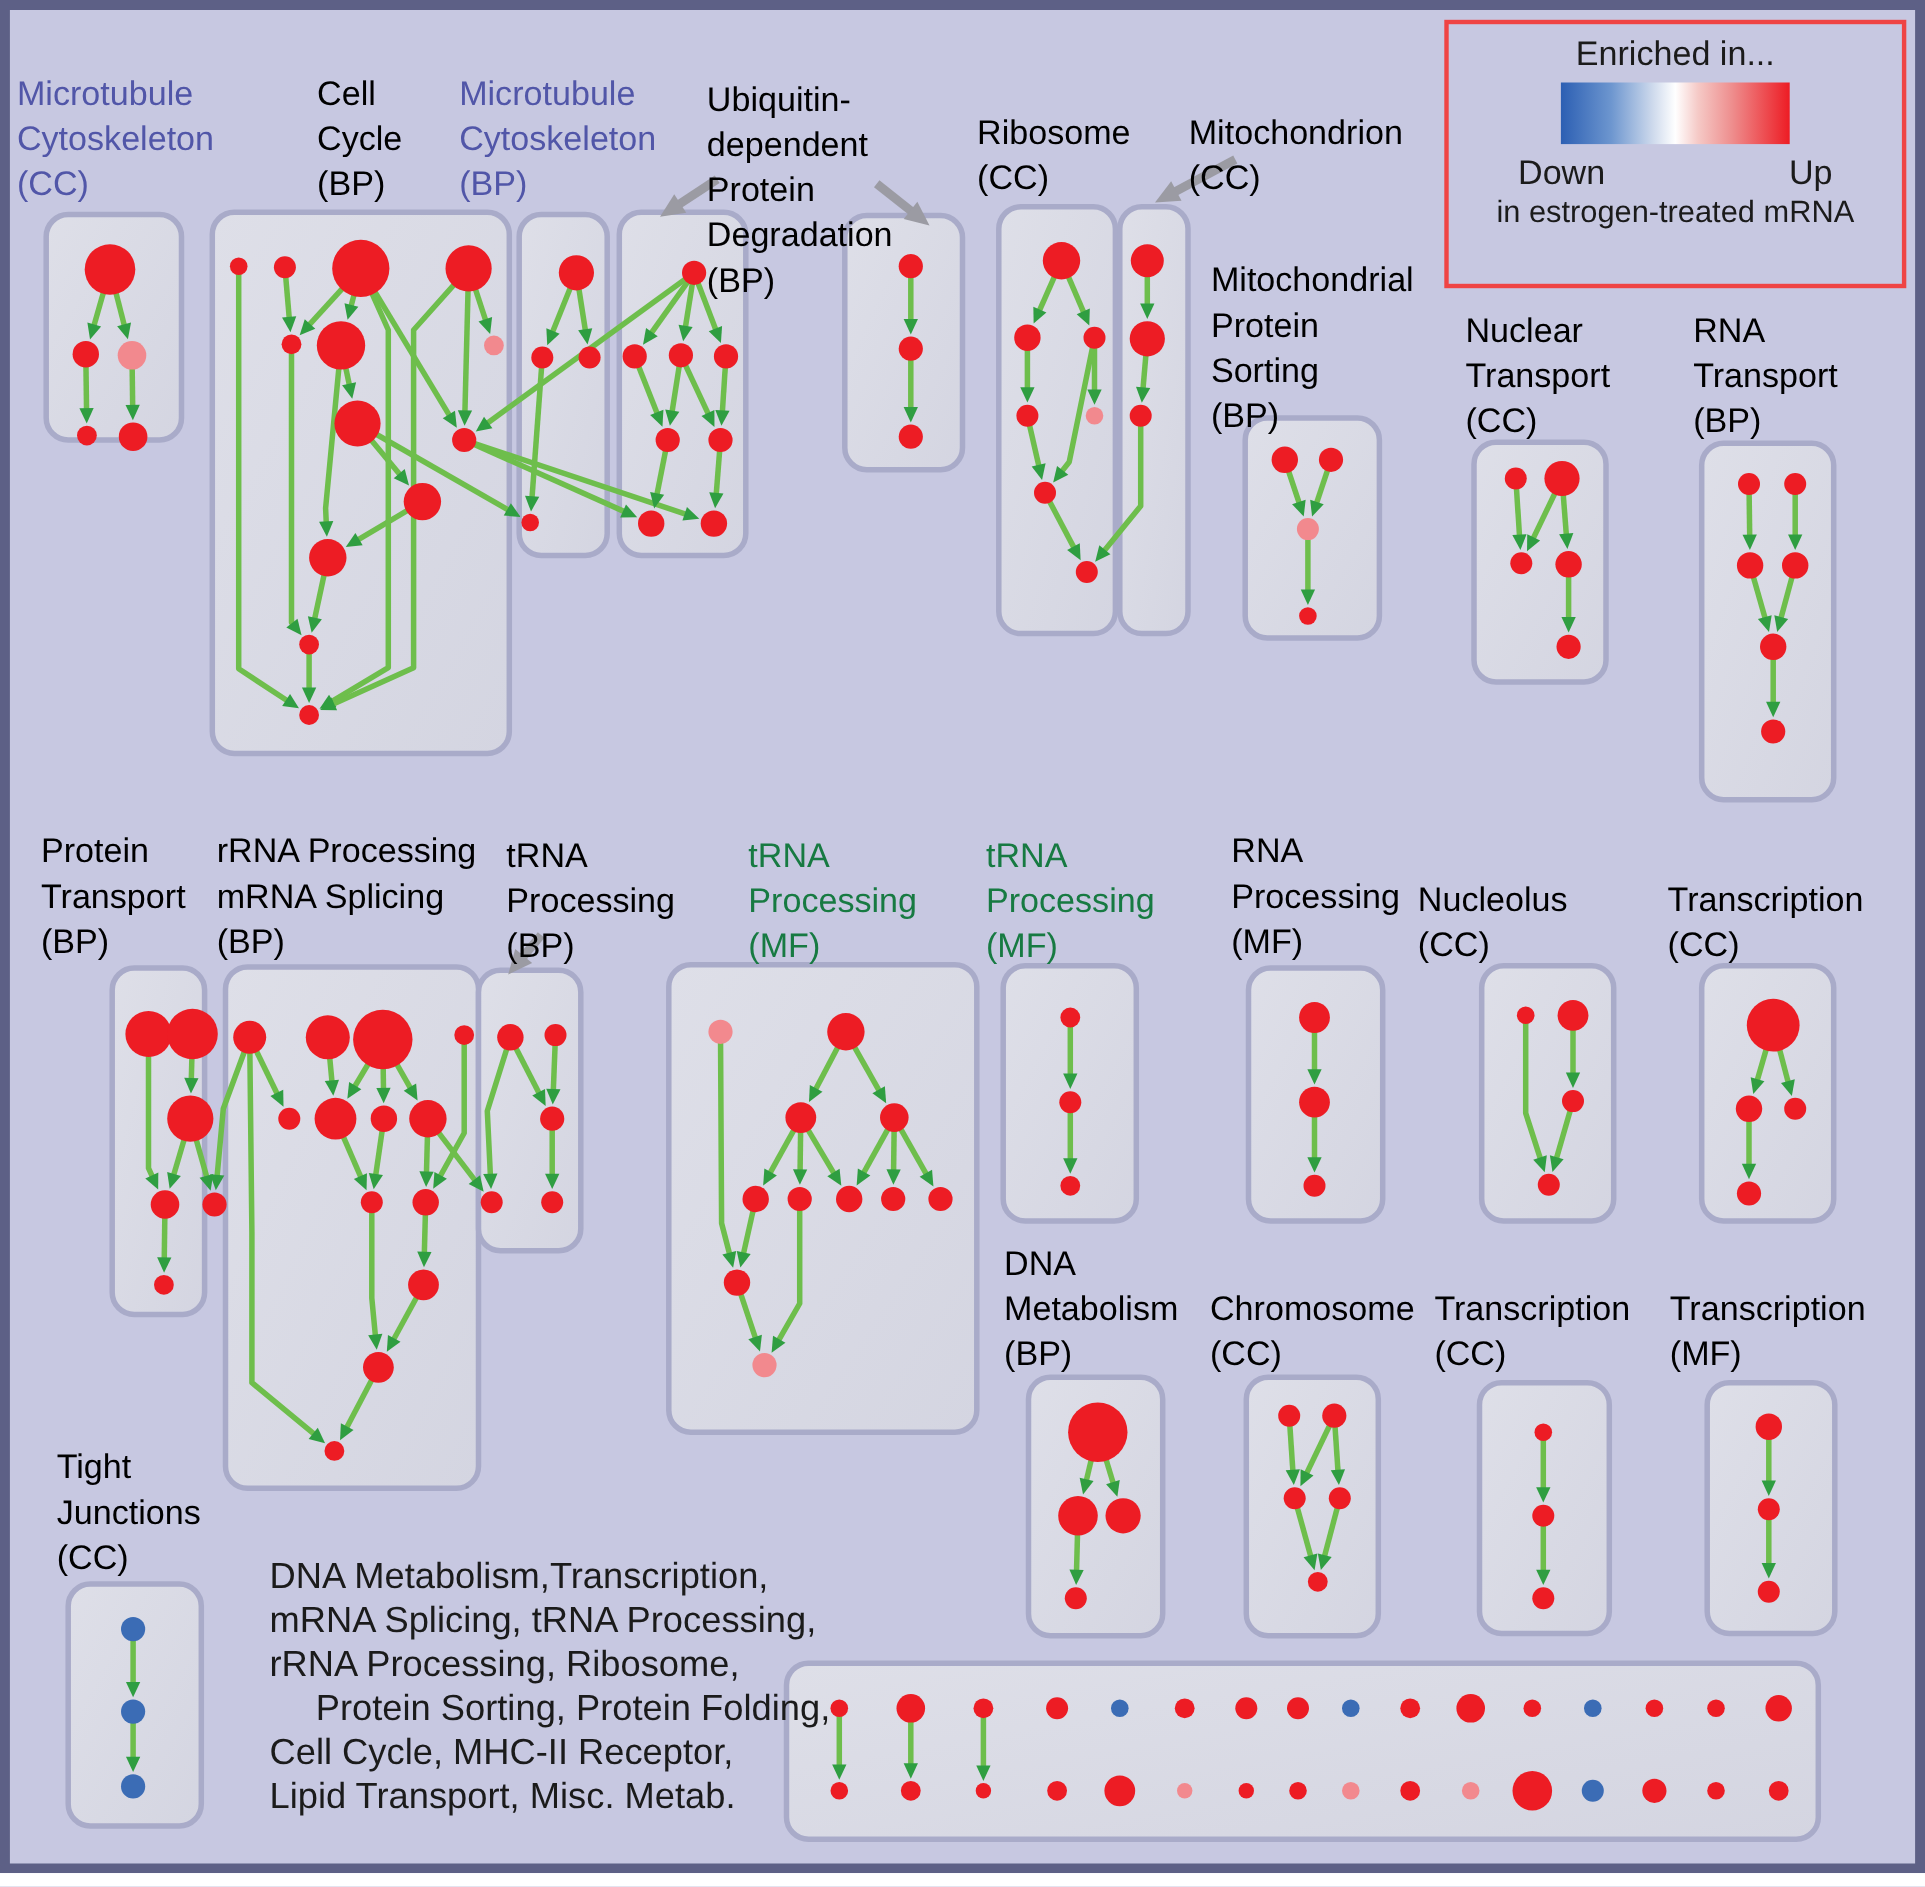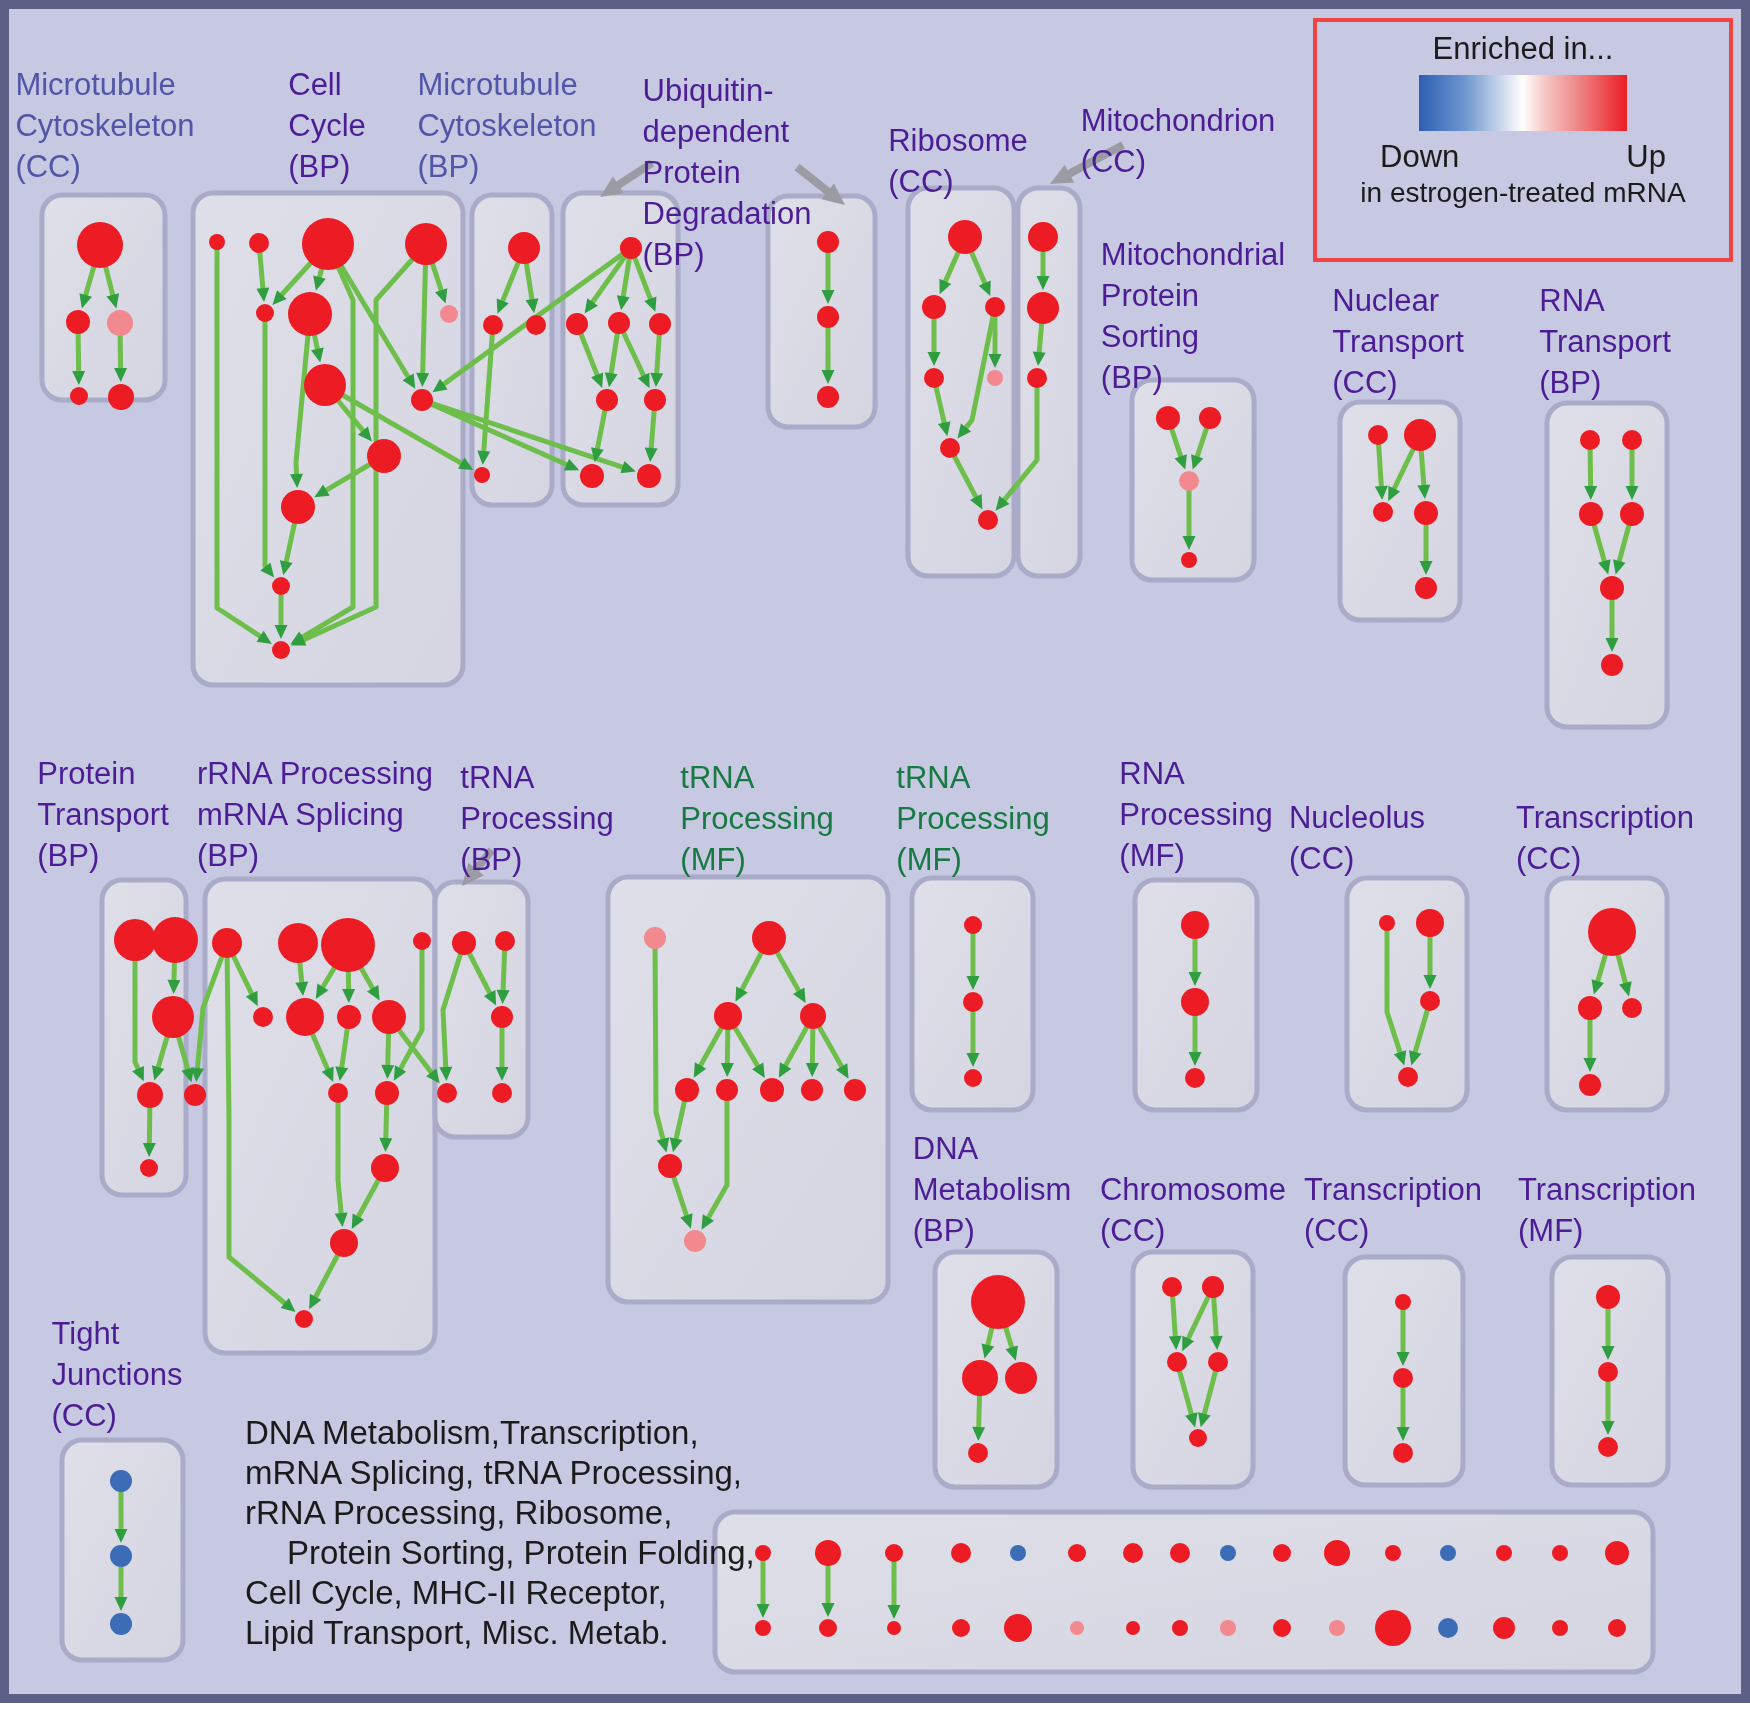--- a/index.html
+++ b/index.html
@@ -5,21 +5,21 @@
   html,body{margin:0;padding:0;background:#ffffff;}
   body{font-family:"Liberation Sans", sans-serif;}
   #figure{position:relative;width:1750px;height:1703px;background:#c7c8e1;
           box-shadow:inset 0 0 0 9px #5d6086;overflow:hidden;}
   #diagram{position:absolute;left:0;top:0;}
   #labels,#misc-text{position:absolute;left:0;top:0;width:100%;height:100%;pointer-events:none;}
   .cluster-label{position:absolute;transform:translateX(-50%);text-align:left;
                  white-space:pre-line;font-size:31px;line-height:41px;color:#1b1b1b;}
   .cluster-label.blue{color:#5156a8;}
   .cluster-label.green{color:#177a42;}
-  .cluster-label.black{color:#4c1d95;}
+  .cluster-label.black{color:#000000;}
   .legend{position:absolute;left:1313px;top:18px;width:420px;height:244px;
           border:4px solid #ef4444;box-sizing:border-box;text-align:center;
           font-size:31px;color:#1b1b1b;}
   .legend-title{margin-top:9px;line-height:36px;}
   .legend-bar{width:208px;height:56px;margin:8px auto 0;
       background:linear-gradient(90deg,#2c5fb3 0%,#6d96cf 22%,#cdd9ec 40%,#ffffff 50%,#f5c9c6 60%,#ee8d8d 75%,#ed1c24 100%);}
   .legend-row{display:flex;justify-content:space-between;width:286px;margin:8px auto 0;line-height:36px;}
   .legend-sub{font-size:28px;line-height:36px;}
   .misc-line{position:absolute;white-space:nowrap;font-size:33px;line-height:40px;color:#1b1b1b;}
 </style>
@@ -482,21 +482,21 @@
 Cycle
 (BP)</div>
       <div class="cluster-label blue" style="left: 507px; top: 64px;">Microtubule
 Cytoskeleton
 (BP)</div>
       <div class="cluster-label black" style="left: 727px; top: 70px;">Ubiquitin-
 dependent
 Protein
 Degradation
 (BP)</div>
-      <div class="cluster-label black" style="left: 958px; top: 100px; margin-top: 20px;">Ribosome
+      <div class="cluster-label black" style="left: 958px; top: 100px;">Ribosome
 (CC)</div>
       <div class="cluster-label black" style="left: 1178px; top: 100px;">Mitochondrion
 (CC)</div>
       <div class="cluster-label black" style="left: 1193px; top: 234px;">Mitochondrial
 Protein
 Sorting
 (BP)</div>
       <div class="cluster-label black" style="left: 1398px; top: 280px;">Nuclear
 Transport
 (CC)</div>

